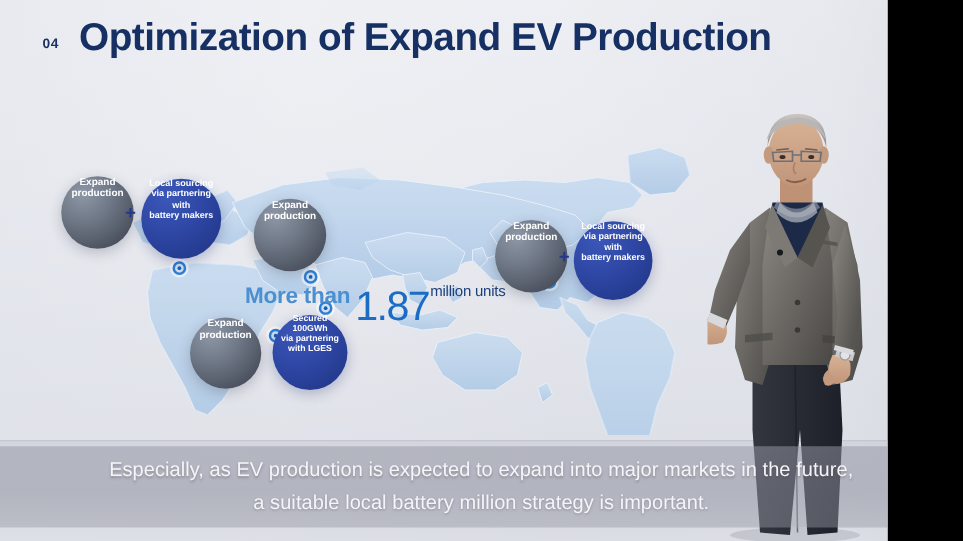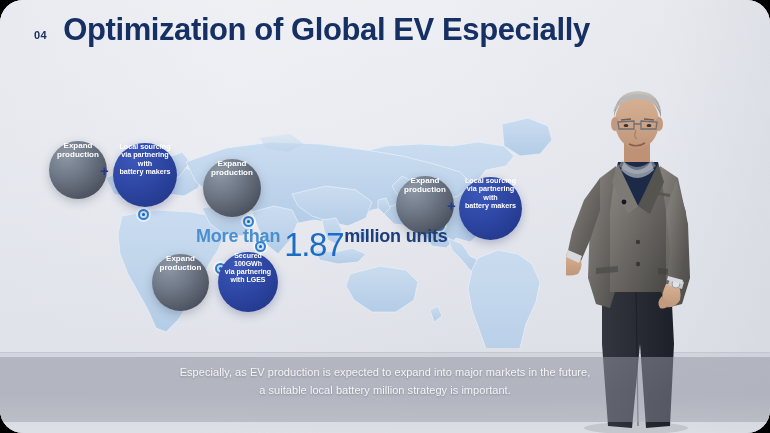--- a/index.html
+++ b/index.html
@@ -1,23 +1,22 @@
 <!DOCTYPE html>
 <html><head>
 <meta charset="utf-8">
 <title>Optimization of Global EV Production</title>
 <style>
   html,body{margin:0;padding:0;background:#000;}
   *{box-sizing:border-box;}
   .stage{
-    position:relative;width:770px;height:433px;overflow:hidden;
+    position:relative;width:710px;height:433px;overflow:hidden;
     font-family:"Liberation Sans","DejaVu Sans",sans-serif;
     background:
       radial-gradient(120% 90% at 18% 6%, #eef0f4 0%, #e6e8ee 38%, #dfe1e8 62%, #d9dbe3 100%);
-    border-radius: 23px;
   }
   
   .wall-a{position:absolute;left:0;top:0;width:770px;height:433px;
     background:linear-gradient(180deg, rgba(238,240,244,.85) 0%, rgba(232,234,240,.6) 45%, rgba(222,224,232,.55) 78%, rgba(216,218,226,.7) 100%);}
   .wall-b{position:absolute;left:0;top:0;width:770px;height:433px;
     background:linear-gradient(90deg, rgba(228,230,237,.55) 0%, rgba(240,241,245,.25) 30%, rgba(236,237,242,.15) 58%, rgba(226,228,235,.45) 86%, rgba(214,216,224,.6) 100%);}
   .floor-line{position:absolute;left:0;top:352px;width:770px;height:1px;background:rgba(160,163,175,.28);}
   .floor{position:absolute;left:0;top:352px;width:770px;height:81px;
     background:linear-gradient(180deg, rgba(201,203,213,.55) 0%, rgba(206,208,217,.45) 62%, rgba(221,223,230,.4) 100%);}
 
@@ -43,49 +42,49 @@
   .bub.grey{background:radial-gradient(circle at 30% 24%, #8e97a6 0%, #6f7887 38%, #4c525f 78%, #3c414c 100%);
             box-shadow:0 3px 10px rgba(40,46,60,.25);}
   .bub.blue{background:radial-gradient(circle at 32% 24%, #3c57b8 0%, #2f48a6 42%, #243a8e 80%, #1f3280 100%);
             box-shadow:0 3px 10px rgba(25,40,100,.28);}
   .plus{position:absolute;color:#23398e;font-weight:700;line-height:1;}
 
   
   .stat{position:absolute;left:196px;top:226px;display:flex;align-items:flex-start;white-space:nowrap;}
   .stat .lead{font-size:18px;font-weight:700;color:#4a8fd0;letter-spacing:-.2px;}
   .stat .big{font-size:33px;font-weight:400;color:#1a6cc4;letter-spacing:-1.3px;margin:0 1px 0 4px;}
-  .stat .tail{font-size:18px;font-weight:700;color:#1c3f7a;letter-spacing:-.2px;}
+  .stat .tail{font-size:12px;font-weight:400;color:#1c3f7a;letter-spacing:-.2px;}
 
   
   .person{position:absolute;left:566px;top:82px;width:150px;height:351px;}
   .person > *{position:absolute;}
 
   
   .capband{position:absolute;left:0;top:357px;width:770px;height:65px;
     background:linear-gradient(180deg, rgba(150,152,165,.52) 0%, rgba(143,146,159,.50) 55%, rgba(150,152,164,.46) 100%);}
   .caption{position:absolute;left:0;top:364px;width:770px;text-align:center;
-    color:#f4f5f8;font-size:11px;line-height:1.62;font-weight:400;letter-spacing:.05px;
+    color:#f4f5f8;font-size:16px;line-height:1.62;font-weight:400;letter-spacing:.05px;
     text-shadow:0 1px 2px rgba(60,62,72,.35);}
   .caption div{white-space:nowrap;}
 </style>
 </head>
 <body>
 
 <div class="stage">
 
   <div class="wall-a"></div>
   <div class="wall-b"></div>
   <div class="floor"></div>
   <div class="floor-line"></div>
 
   <div class="hdr">
     <div class="kicker">
       <span class="num">04</span>
     </div>
-    <div class="title">Optimization of Global EV Especially</div>
+    <div class="title">Optimization of Expand EV Production</div>
   </div>
 
   <div class="map-wrap">
     <svg viewBox="0 0 620 240" xmlns="http://www.w3.org/2000/svg" aria-hidden="true">
       <defs>
         <linearGradient id="landg" x1="0" y1="0" x2="0" y2="1">
           <stop offset="0%" stop-color="#c9dcf0"></stop>
           <stop offset="100%" stop-color="#b2cbe6"></stop>
         </linearGradient>
         <linearGradient id="landg2" x1="0" y1="0" x2="0" y2="1">

